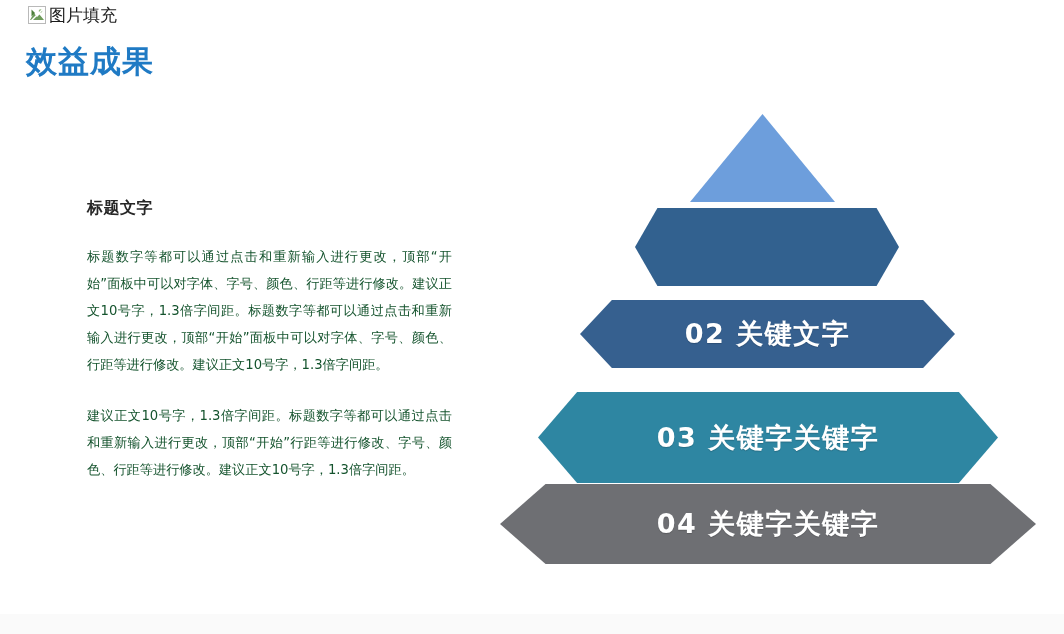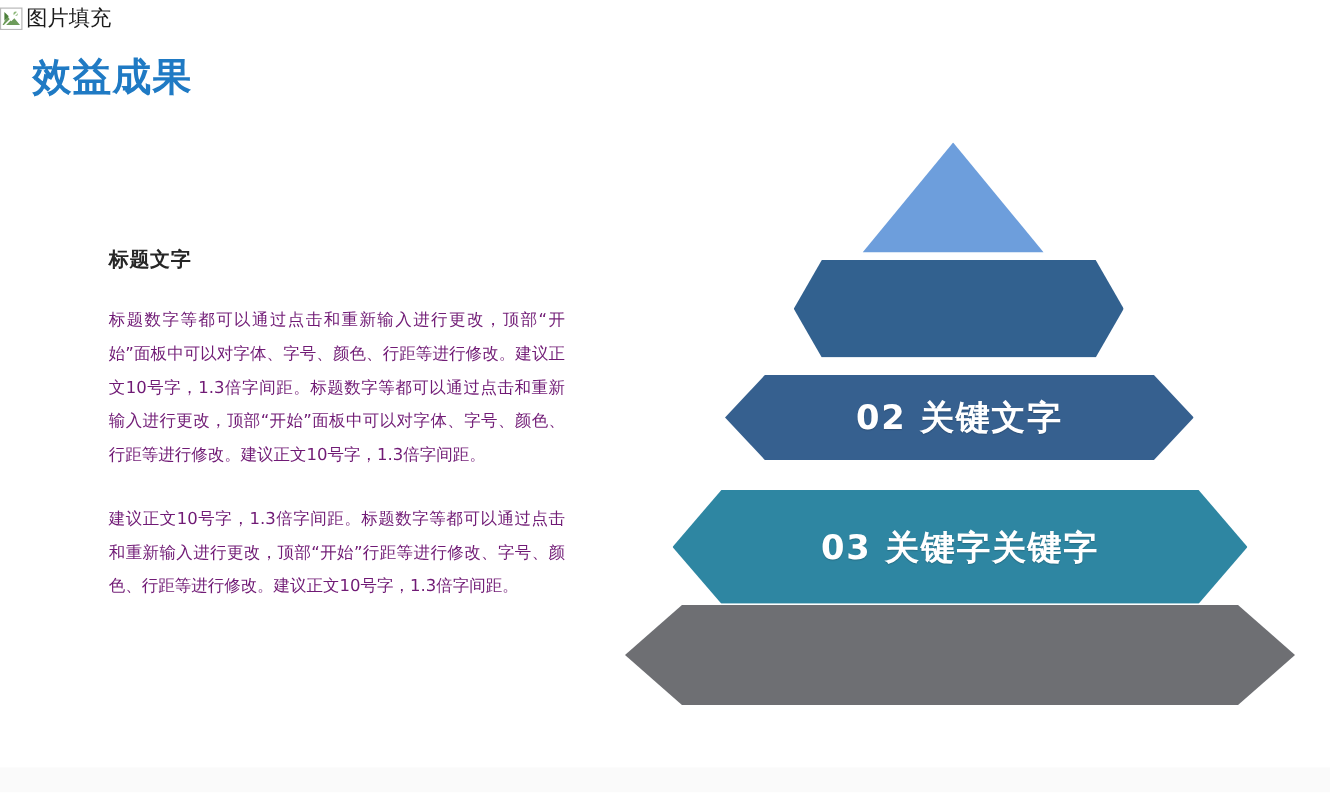--- a/index.html
+++ b/index.html
@@ -16,20 +16,21 @@
   }
 
   
   .broken-img-row {
     position: absolute;
     left: 0px;
     top: 6px;
     display: flex;
     align-items: flex-start;
     gap: 3px;
+    padding-left: 28px;
   }
   .broken-img-icon {
     width: 18px;
     height: 18px;
     border: 1px solid #b9b9b9;
     background: #ffffff;
     position: relative;
     box-sizing: border-box;
     flex: 0 0 auto;
   }
@@ -66,21 +67,21 @@
     font-size: 16px;
     font-weight: bold;
     color: #262626;
     margin: 0 0 24px 0;
     letter-spacing: 0.5px;
     font-family: Liberation Sans, sans-serif;
   }
   .text-col-para {
     font-size: 13.2px;
     line-height: 27px;
-    color: #701a75;
+    color: #14532d;
     margin: 0 0 24px 0;
     text-align: justify;
     font-family: "DejaVu Sans", "Liberation Sans", sans-serif;
   }
   .text-col-para:last-child { margin-bottom: 0; }
 
   
   .pyramid {
     position: absolute;
     left: 460px;
@@ -176,17 +177,18 @@
     <span>02 关键文字</span>
   </div>
 
   <div class="pyr-band" id="band3">
     <div class="chev" style="background:#2e86a2"></div>
     <span>03 关键字关键字</span>
   </div>
 
   <div class="pyr-band" id="band4">
     <div class="chev" style="background:#6e6f73"></div>
+    <span>04 关键字关键字</span>
   </div>
 
 </div>
 
 <div class="bottom-band"></div>
 
 </body></html>

